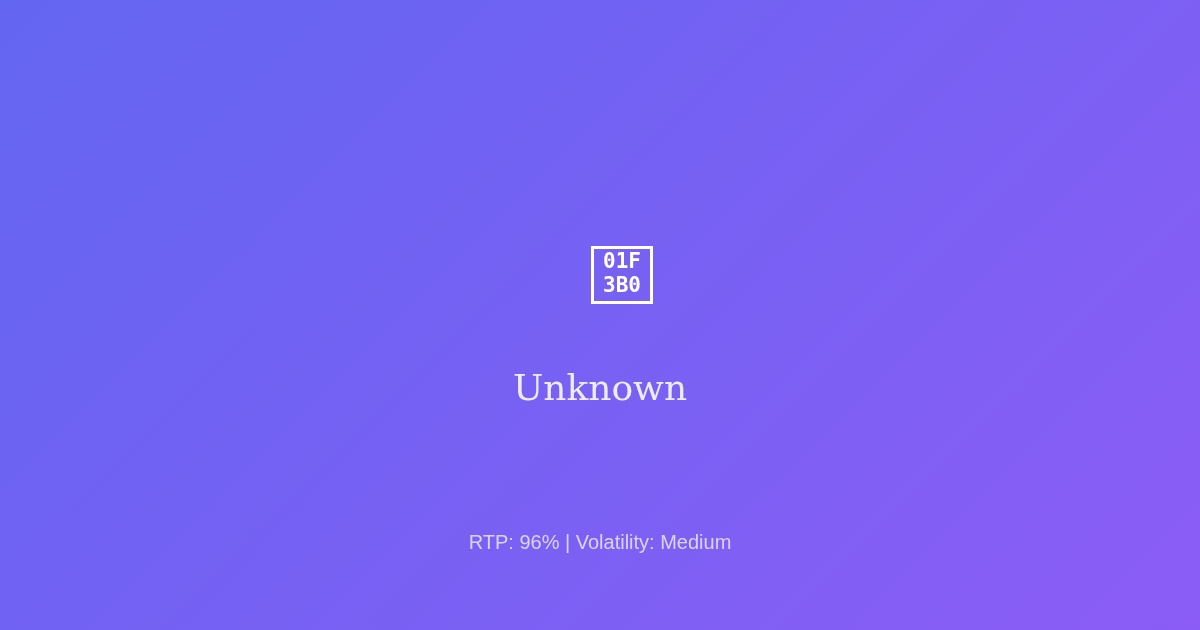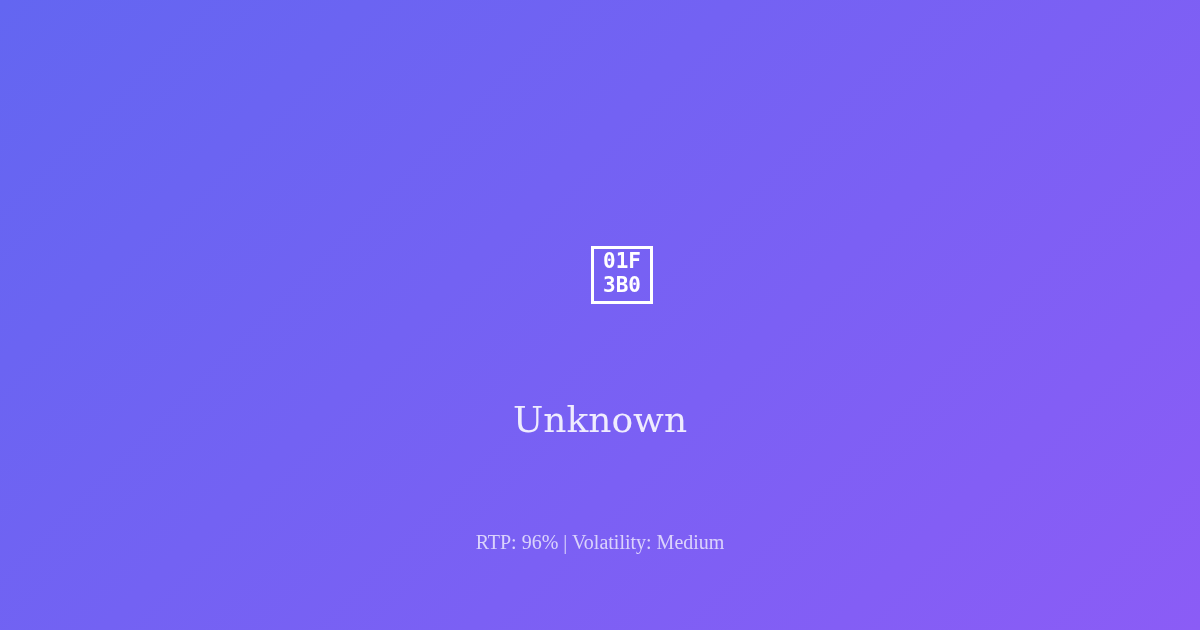--- a/index.html
+++ b/index.html
@@ -86,31 +86,30 @@
     left: 0;
     right: 0;
     top: 365px;
     text-align: center;
     font-family: "DejaVu Serif", "Liberation Serif", serif;
     font-weight: 400;
     font-size: 36px;
     line-height: 46px;
     color: rgba(255, 255, 255, 0.88);
     white-space: nowrap;
-    margin-top: 32px;
   }
 
   
   #game-stats {
     position: absolute;
     left: 0;
     right: 0;
     top: 529px;
     text-align: center;
-    font-family: Liberation Serif, serif;
+    font-family: Liberation Sans, sans-serif;
     font-weight: 400;
     font-size: 20px;
     line-height: 27px;
     color: rgba(255, 255, 255, 0.72);
     white-space: nowrap;
   }
 </style>
 </head>
 <body>
 

